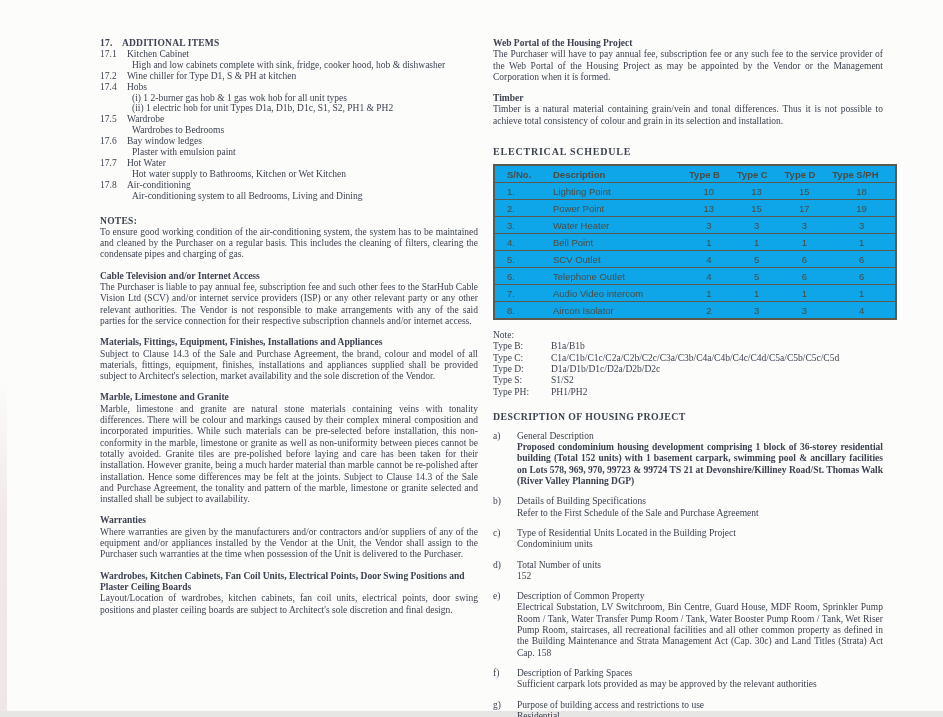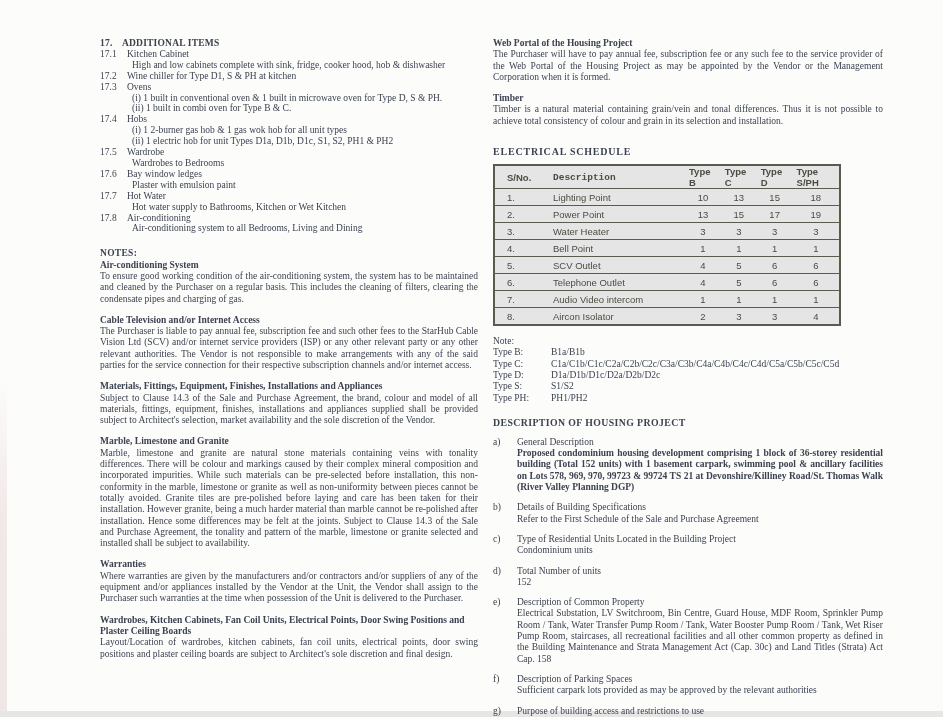--- a/index.html
+++ b/index.html
@@ -31,34 +31,34 @@
 
   
   .note-block{margin-top:10px;font-size:9.5px;line-height:11.3px;}
   .note-heading{font-weight:bold;}
   .note-body{text-align:justify;}
   .notes-label{margin-top:14px;font-size:9.5px;line-height:11.3px;font-weight:bold;letter-spacing:.3px;}
 
   
   .sched-title{margin-top:19px;font-size:10px;font-weight:bold;letter-spacing:.8px;}
   table.sched{
-    margin-top:7px;border-collapse:collapse;width:348px;
-    background:#e5e5e5;
+    margin-top:7px;border-collapse:collapse;width:404px;
+    background:#0ea5e9;
     font-family:"Liberation Sans","DejaVu Sans",sans-serif;
     color:#4c4b41;
     border:2px solid #5c5a4e;
   }
   table.sched th,table.sched td{
     border-top:1.2px solid #5c5a4e;border-bottom:1.2px solid #5c5a4e;
     padding:0 4px;height:16px;font-size:9.5px;
   }
   table.sched th{font-weight:bold;text-align:left;}
   th.c,td.c{text-align:center;}
   .col-sno{width:38px;padding-left:12px !important;}
-  .col-desc{width:128px;font-family:Liberation Mono, monospace;}
+  .col-desc{width:128px;}
   .smudge{
     position:absolute;left:620px;top:199px;width:7px;height:4px;border-radius:50%;
     background:rgba(120,115,100,.45);filter:blur(1px);
   }
 
   
   .tnote{margin-top:10px;font-size:9.5px;line-height:11.3px;}
   .tnote-row{display:flex;}
   .tnote-key{width:58px;flex:none;}
 
@@ -93,28 +93,20 @@
           <div class="s17-line">High and low cabinets complete with sink, fridge, cooker hood, hob &amp; dishwasher</div>
         </div>
       </div>
       <div class="s17-item">
         <span class="s17-num">17.2</span>
         <div class="s17-body">
           <div>Wine chiller for Type D1, S &amp; PH at kitchen</div>
         </div>
       </div>
       <div class="s17-item">
-        <span class="s17-num">17.3</span>
-        <div class="s17-body">
-          <div>Ovens</div>
-          <div class="s17-line">(i) 1 built in conventional oven &amp; 1 built in microwave oven for Type D, S &amp; PH.</div>
-          <div class="s17-line">(ii) 1 built in combi oven for Type B &amp; C.</div>
-        </div>
-      </div>
-      <div class="s17-item">
         <span class="s17-num">17.4</span>
         <div class="s17-body">
           <div>Hobs</div>
           <div class="s17-line">(i) 1 2-burner gas hob &amp; 1 gas wok hob for all unit types</div>
           <div class="s17-line">(ii) 1 electric hob for unit Types D1a, D1b, D1c, S1, S2, PH1 &amp; PH2</div>
         </div>
       </div>
       <div class="s17-item">
         <span class="s17-num">17.5</span>
         <div class="s17-body">
@@ -141,21 +133,20 @@
         <div class="s17-body">
           <div>Air-conditioning</div>
           <div class="s17-line">Air-conditioning system to all Bedrooms, Living and Dining</div>
         </div>
       </div>
     </div>
 
     <div class="notes-label">NOTES:</div>
 
     <div class="note-block" style="margin-top:0;">
-      <div class="note-heading">Air-conditioning System</div>
       <div class="note-body">To ensure good working condition of the air-conditioning system, the system has to be maintained and cleaned by the Purchaser on a regular basis. This includes the cleaning of filters, clearing the condensate pipes and charging of gas.</div>
     </div>
     <div class="note-block">
       <div class="note-heading">Cable Television and/or Internet Access</div>
       <div class="note-body">The Purchaser is liable to pay annual fee, subscription fee and such other fees to the StarHub Cable Vision Ltd (SCV) and/or internet service providers (ISP) or any other relevant party or any other relevant authorities. The Vendor is not responsible to make arrangements with any of the said parties for the service connection for their respective subscription channels and/or internet access.</div>
     </div>
     <div class="note-block">
       <div class="note-heading">Materials, Fittings, Equipment, Finishes, Installations and Appliances</div>
       <div class="note-body">Subject to Clause 14.3 of the Sale and Purchase Agreement, the brand, colour and model of all materials, fittings, equipment, finishes, installations and appliances supplied shall be provided subject to Architect's selection, market availability and the sole discretion of the Vendor.</div>
     </div>

